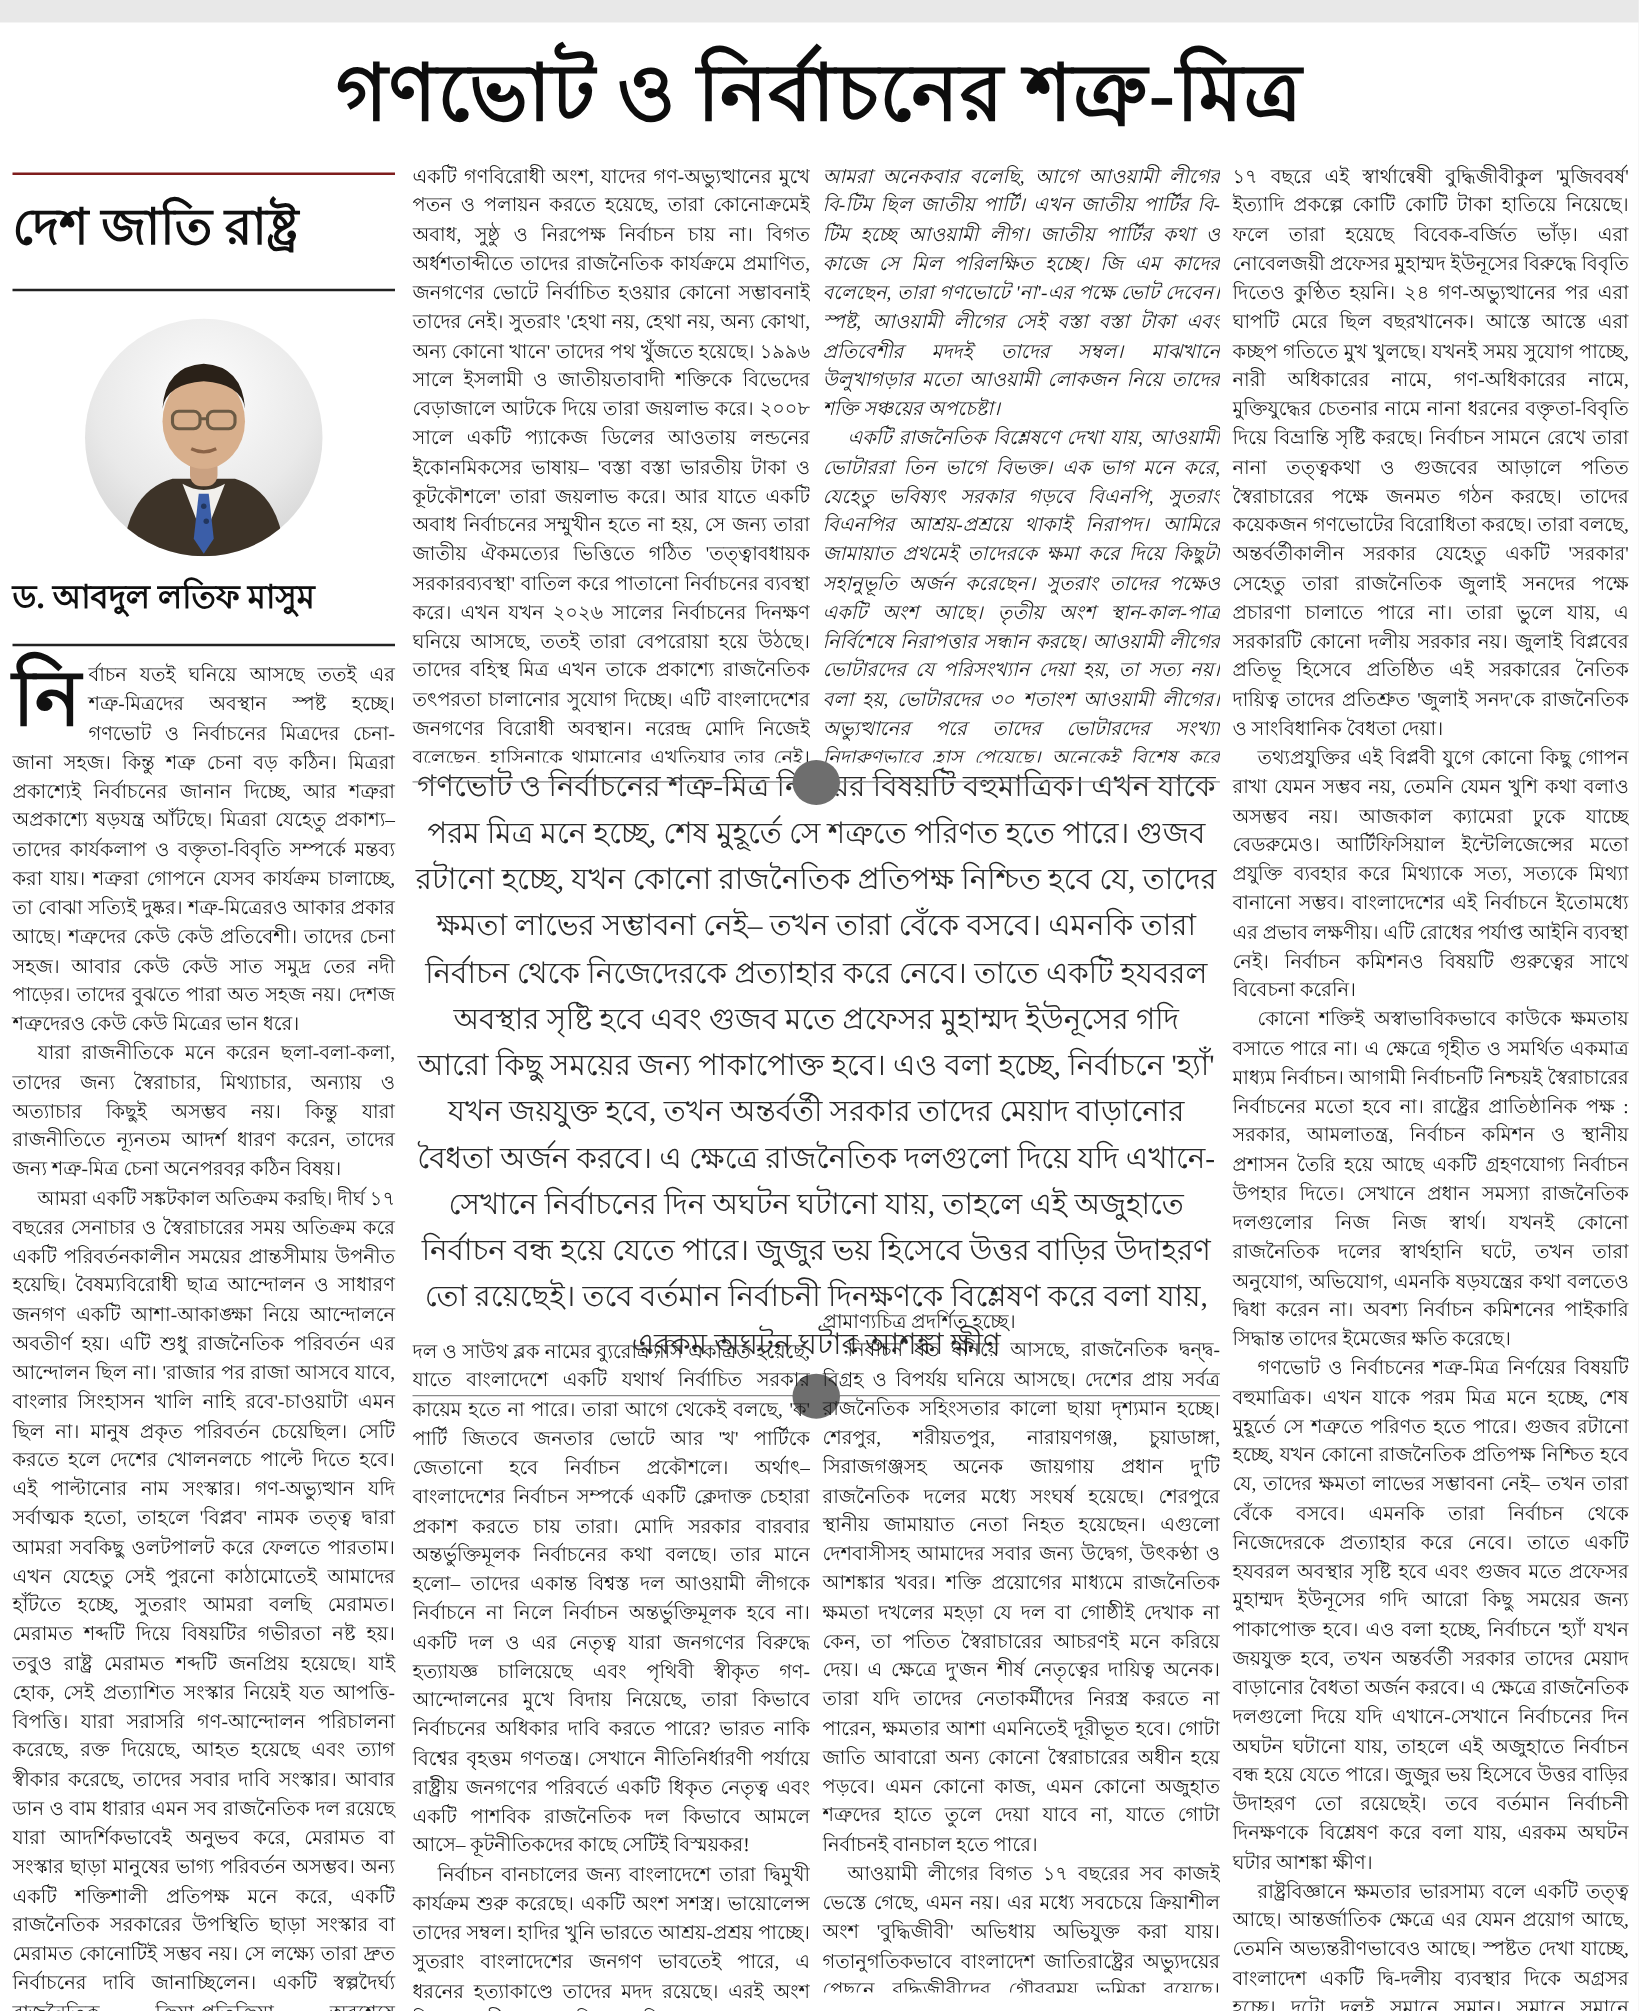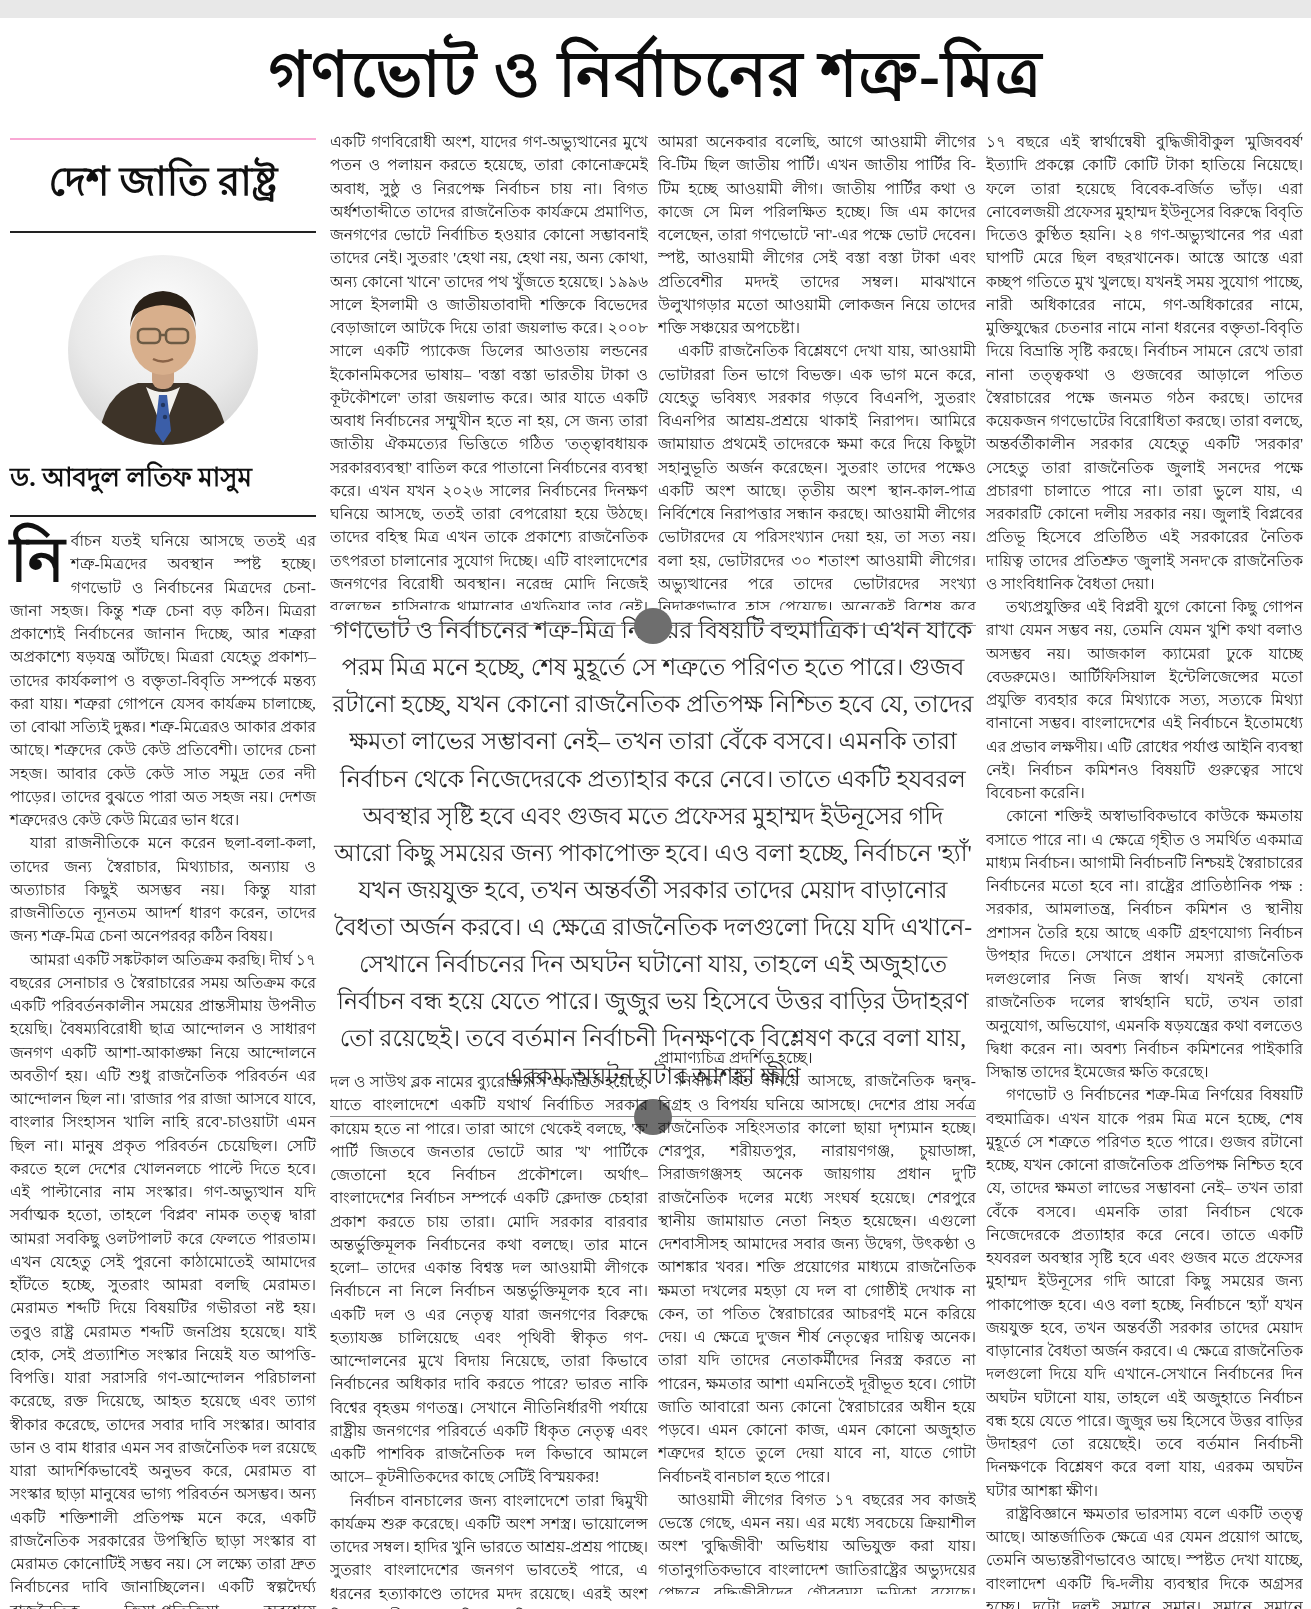--- a/index.html
+++ b/index.html
@@ -13,27 +13,27 @@
     text-align:center; font-size:63px; font-weight:bold; color:#0d0d0d;
     letter-spacing:1px;
   }
   .bodytext { font-size:15.5px; line-height:1.5; text-align:justify; color:#1c1c1c; }
   .bodytext p { margin:0; }
   .bodytext p.ind { text-indent:20px; }
 
   
   .col1 { position:absolute; left:10px;  top:120px; width:306px; }
   .col2-top { position:absolute; left:330px; top:112px; width:318px; height:480px; overflow:hidden; }
-  .col3-top { position:absolute; left:658px; top:112px; width:318px; height:480px; overflow:hidden; }
+  .col3-top { position:absolute; left:658px; top:112px; width:318px; height:480px; overflow:hidden;font-style:italic; }
   .col2-bot { position:absolute; left:330px; top:1052px; width:318px; height:548px; overflow:hidden; }
   .col3-bot { position:absolute; left:658px; top:1028px; width:318px; height:548px; overflow:hidden; }
   .col4 { position:absolute; left:986px; top:112px; width:317px; height:1490px; overflow:hidden; }
 
   
-  .section-box { border-top:2px solid #f9a8d4; border-bottom:2px solid #222; padding:10px 0 14px; text-align:center; }
+  .section-box { border-top:2px solid #7f1d1d; border-bottom:2px solid #222; padding:10px 0 14px; text-align:left; }
   .section-label { font-size:40px; font-weight:bold; color:#101010; }
   .portrait-wrap { display:flex; justify-content:center; margin:22px 0 12px; }
   .portrait {
     width:190px; height:190px; border-radius:50%;
     background:radial-gradient(circle at 50% 32%, #fdfdfd 0%, #e9e9e9 55%, #c9c9c9 100%);
     overflow:hidden; position:relative;
   }
   .author-name { text-align:left; font-size:26px; font-weight:bold; color:#101010; margin:6px 0 14px; }
   .author-rule { border-top:2px solid #222; margin-bottom:12px; }
 

